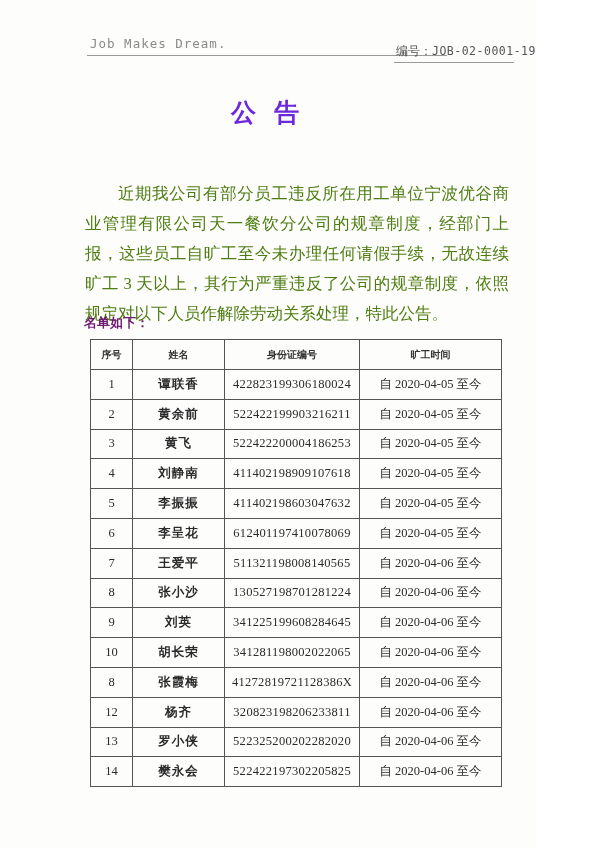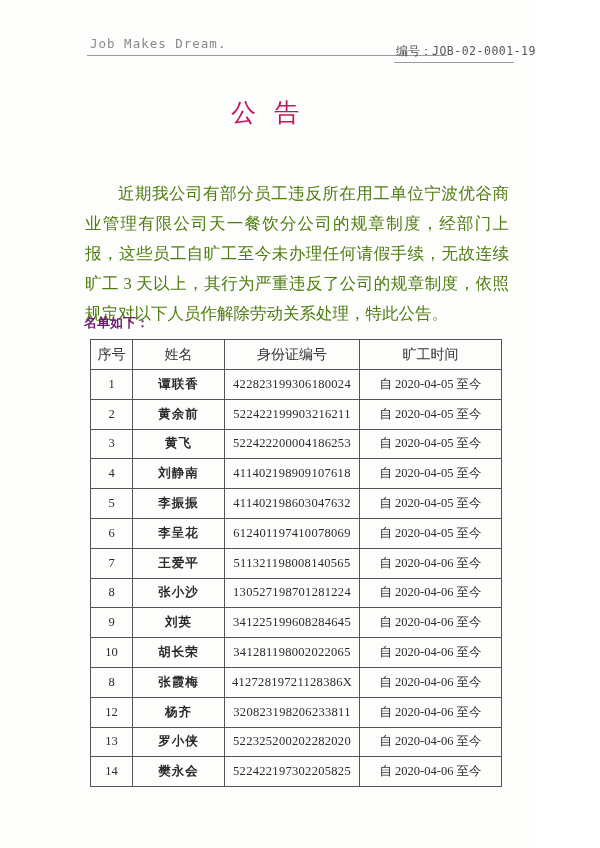--- a/index.html
+++ b/index.html
@@ -45,23 +45,23 @@
     left: 394px; top: 62px;
     width: 120px; height: 1px;
     background: #9a9a9a;
   }
   .title {
     position: absolute;
     left: 0; top: 96px;
     width: 100%;
     text-align: center;
     font-size: 25px;
-    font-weight: 400;
+    font-weight: 700;
     letter-spacing: 6px;
-    color: #be185d;
+    color: #6d28d9;
   }
   .body-par {
     position: absolute;
     left: 85px; top: 162px;
     width: 424px;
     font-size: 16.5px;
     line-height: 30px;
     text-align: justify;
     text-indent: 33px;
     color: #4d7c0f;
@@ -83,22 +83,22 @@
   table.roster th, table.roster td {
     border: 1px solid #545454;
     text-align: center;
     vertical-align: middle;
     padding: 0;
     overflow: hidden;
     white-space: nowrap;
   }
   table.roster th {
     height: 29px;
-    font-size: 14px;
-    font-weight: 400;
+    font-size: 10px;
+    font-weight: 700;
     color: #333;
   }
   table.roster td { height: 28.8px; font-size: 12.5px; color: #2b2b2b; }
   td.c-no   { font-size: 12.5px; }
   td.c-name { font-weight: 700; font-size: 12.5px; letter-spacing: 1px; }
   td.c-id   { font-size: 13px; letter-spacing: 0.3px; margin-left: 7px; }
   td.c-date { font-size: 12.5px; }
   .stamp {
     position: absolute;
     left: 546px; top: 374px;

